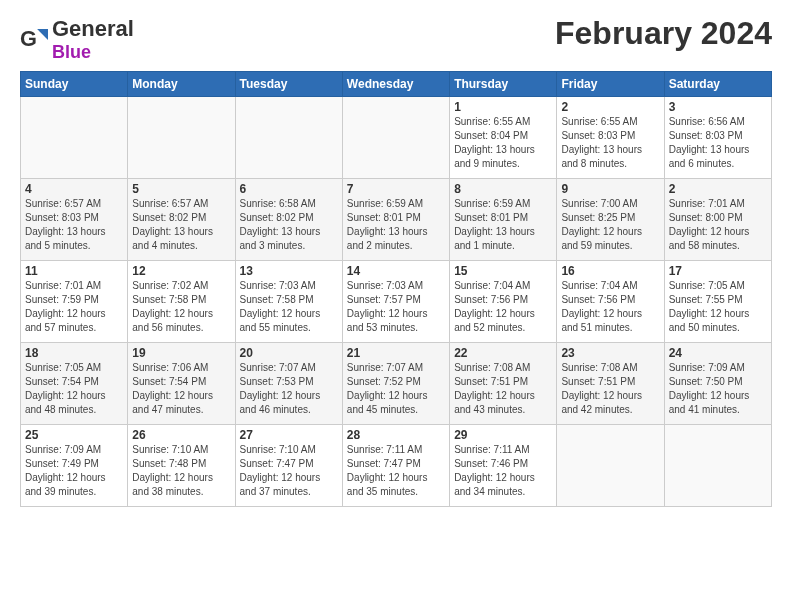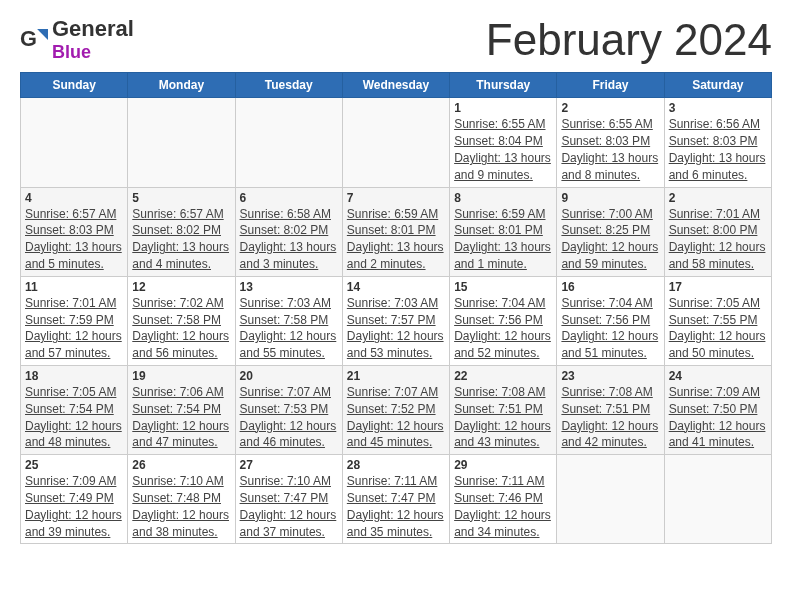--- a/index.html
+++ b/index.html
@@ -37,41 +37,41 @@
       color: #a21caf;
     }
     .logo-icon {
       width: 28px;
       height: 28px;
     }
     .title-section {
       text-align: right;
     }
     .month-title {
-      font-size: 44px;
-      font-weight: normal;
+      font-size: 32px;
+      font-weight: bold;
       color: #333;
       line-height: 1.1;
     }
     .location-title {
       font-size: 15px;
       color: #333;
     }
     .calendar {
       width: 100%;
       border-collapse: collapse;
       border: 1px solid #ccc;
     }
     .calendar th {
       background-color: #2e6db4;
       color: white;
       font-size: 12px;
       font-weight: bold;
       padding: 5px 4px;
-      text-align: center;
+      text-align: left;
       border: 1px solid #2560a0;
     }
     .calendar td {
       vertical-align: top;
       border: 1px solid #ccc;
       padding: 3px 4px;
       width: calc(100% / 7);
       height: 82px;
       font-size: 9.5px;
       color: #333;
@@ -81,24 +81,23 @@
       background: #f9f9f9;
     }
     .day-number {
       font-size: 12px;
       font-weight: bold;
       color: #333;
       display: block;
       margin-bottom: 1px;
     }
     .day-info {
-      font-size: 12px;
+      font-size: 10px;
       color: #444;
       line-height: 1.4;
-      text-decoration: underline;
     }
     .row-alt td {
       background: #f5f5f5;
     }
   </style>
 </head>
 <body>
 
 <div class="page">
   <div class="header">

